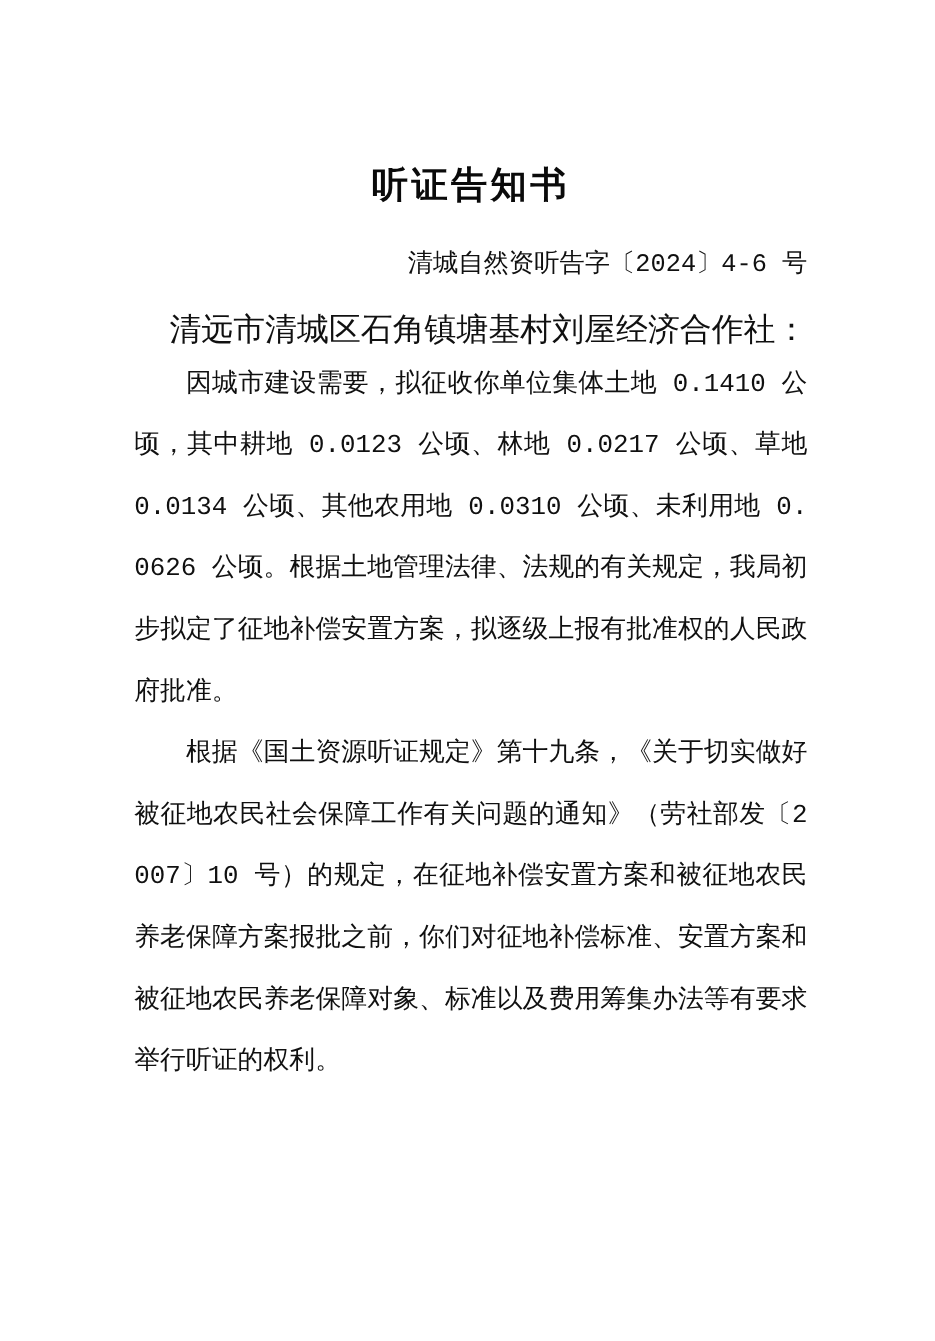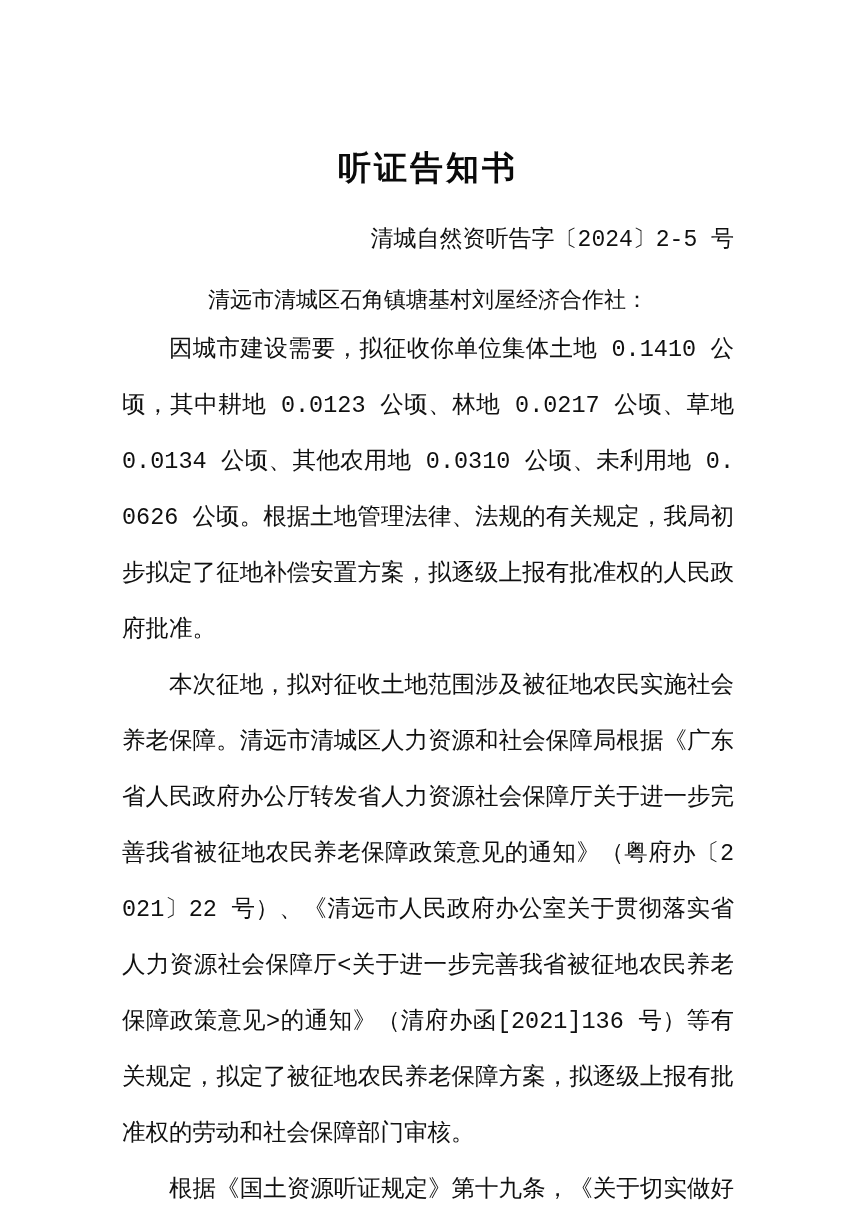--- a/index.html
+++ b/index.html
@@ -35,46 +35,45 @@
   }
   .doc-number {
     margin-top: 28px;
     font-size: 23px;
     line-height: 40px;
     text-align: right;
     white-space: nowrap;
   }
   .addressee {
     margin-top: 22px;
-    font-size: 22px;
+    font-size: 29px;
     line-height: 40px;
-    text-align: center;
+    text-align: right;
   }
   .para {
     margin: 0;
     font-size: 23.5px;
     line-height: 56px;
     text-indent: 2em;
     text-align: justify;
     text-justify: inter-ideograph;
     word-break: break-all;
   }
 </style>
 </head>
 <body>
 
 <div class="page">
   <div class="content">
 
     <h1 class="doc-title">听证告知书</h1>
 
-    <div class="doc-number">清城自然资听告字〔2024〕2-5 号</div>
+    <div class="doc-number">清城自然资听告字〔2024〕4-6 号</div>
 
     <div class="addressee">清远市清城区石角镇塘基村刘屋经济合作社：</div>
 
     <p class="para">因城市建设需要，拟征收你单位集体土地 0.1410 公顷，其中耕地 0.0123 公顷、林地 0.0217 公顷、草地 0.0134 公顷、其他农用地 0.0310 公顷、未利用地 0.0626 公顷。根据土地管理法律、法规的有关规定，我局初步拟定了征地补偿安置方案，拟逐级上报有批准权的人民政府批准。</p>
 
-    <p class="para">本次征地，拟对征收土地范围涉及被征地农民实施社会养老保障。清远市清城区人力资源和社会保障局根据《广东省人民政府办公厅转发省人力资源社会保障厅关于进一步完善我省被征地农民养老保障政策意见的通知》（粤府办〔2021〕22 号）、《清远市人民政府办公室关于贯彻落实省人力资源社会保障厅&lt;关于进一步完善我省被征地农民养老保障政策意见&gt;的通知》（清府办函[2021]136 号）等有关规定，拟定了被征地农民养老保障方案，拟逐级上报有批准权的劳动和社会保障部门审核。</p>
 
     <p class="para">根据《国土资源听证规定》第十九条，《关于切实做好被征地农民社会保障工作有关问题的通知》（劳社部发〔2007〕10 号）的规定，在征地补偿安置方案和被征地农民养老保障方案报批之前，你们对征地补偿标准、安置方案和被征地农民养老保障对象、标准以及费用筹集办法等有要求举行听证的权利。</p>
 
   </div>
 </div>
 
 </body></html>

